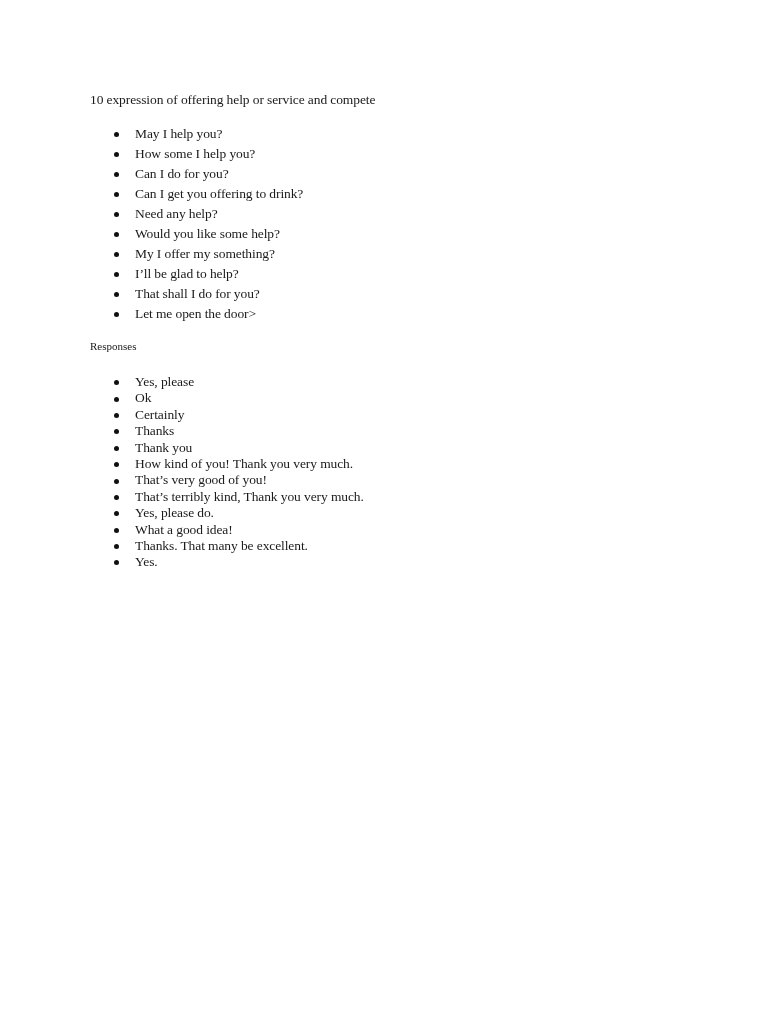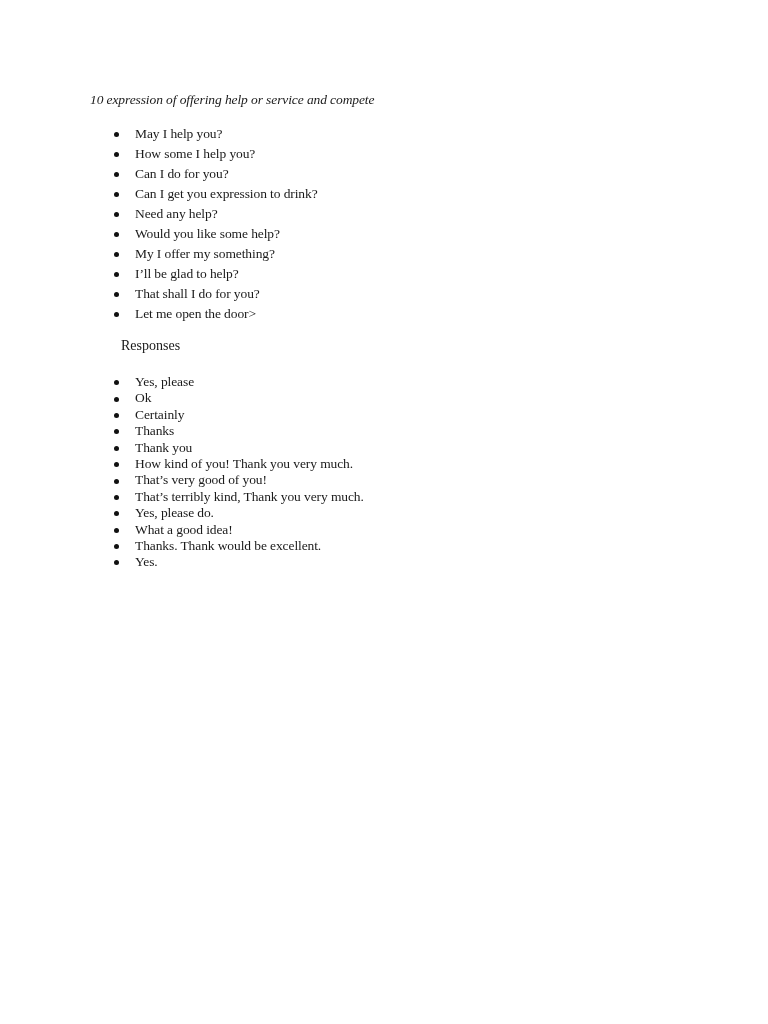--- a/index.html
+++ b/index.html
@@ -22,21 +22,20 @@
       background: #ffffff;
     }
     .heading {
       position: absolute;
       left: 90px;
       top: 92px;
       font-size: 13.5px;
       line-height: 16px;
       white-space: nowrap;
       letter-spacing: -0.1px;
-      font-style: italic;
     }
     .list {
       position: absolute;
       left: 0;
       margin: 0;
       padding: 0;
       list-style: none;
     }
     .list li {
       position: relative;
@@ -59,24 +58,23 @@
       left: 135px;
       top: 0;
       text-align: center;
     }
     .offers { top: 124px; }
     .offers li { height: 20px; line-height: 20px; }
     .responses-title {
       position: absolute;
       left: 90px;
       top: 338px;
-      font-size: 14px;
+      font-size: 11px;
       line-height: 16px;
       white-space: nowrap;
-      margin-left: 31px;
     }
     .responses { top: 374px; }
     .responses li { height: 16.4px; line-height: 16.4px; }
   </style>
 </head>
 <body>
 
 <div class="page">
 
   <div class="heading">10 expression of offering help or service and compete</div>
@@ -89,21 +87,21 @@
     <li>
         <span class="bullet"></span>
         <span class="text">How some I help you?</span>
       </li>
     <li>
         <span class="bullet"></span>
         <span class="text">Can I do for you?</span>
       </li>
     <li>
         <span class="bullet"></span>
-        <span class="text">Can I get you expression to drink?</span>
+        <span class="text">Can I get you offering to drink?</span>
       </li>
     <li>
         <span class="bullet"></span>
         <span class="text">Need any help?</span>
       </li>
     <li>
         <span class="bullet"></span>
         <span class="text">Would you like some help?</span>
       </li>
     <li>
@@ -162,21 +160,21 @@
     <li>
         <span class="bullet"></span>
         <span class="text">Yes, please do.</span>
       </li>
     <li>
         <span class="bullet"></span>
         <span class="text">What a good idea!</span>
       </li>
     <li>
         <span class="bullet"></span>
-        <span class="text">Thanks. Thank would be excellent.</span>
+        <span class="text">Thanks. That many be excellent.</span>
       </li>
     <li>
         <span class="bullet"></span>
         <span class="text">Yes.</span>
       </li>
   </ul>
 
 </div>
 
 </body></html>

